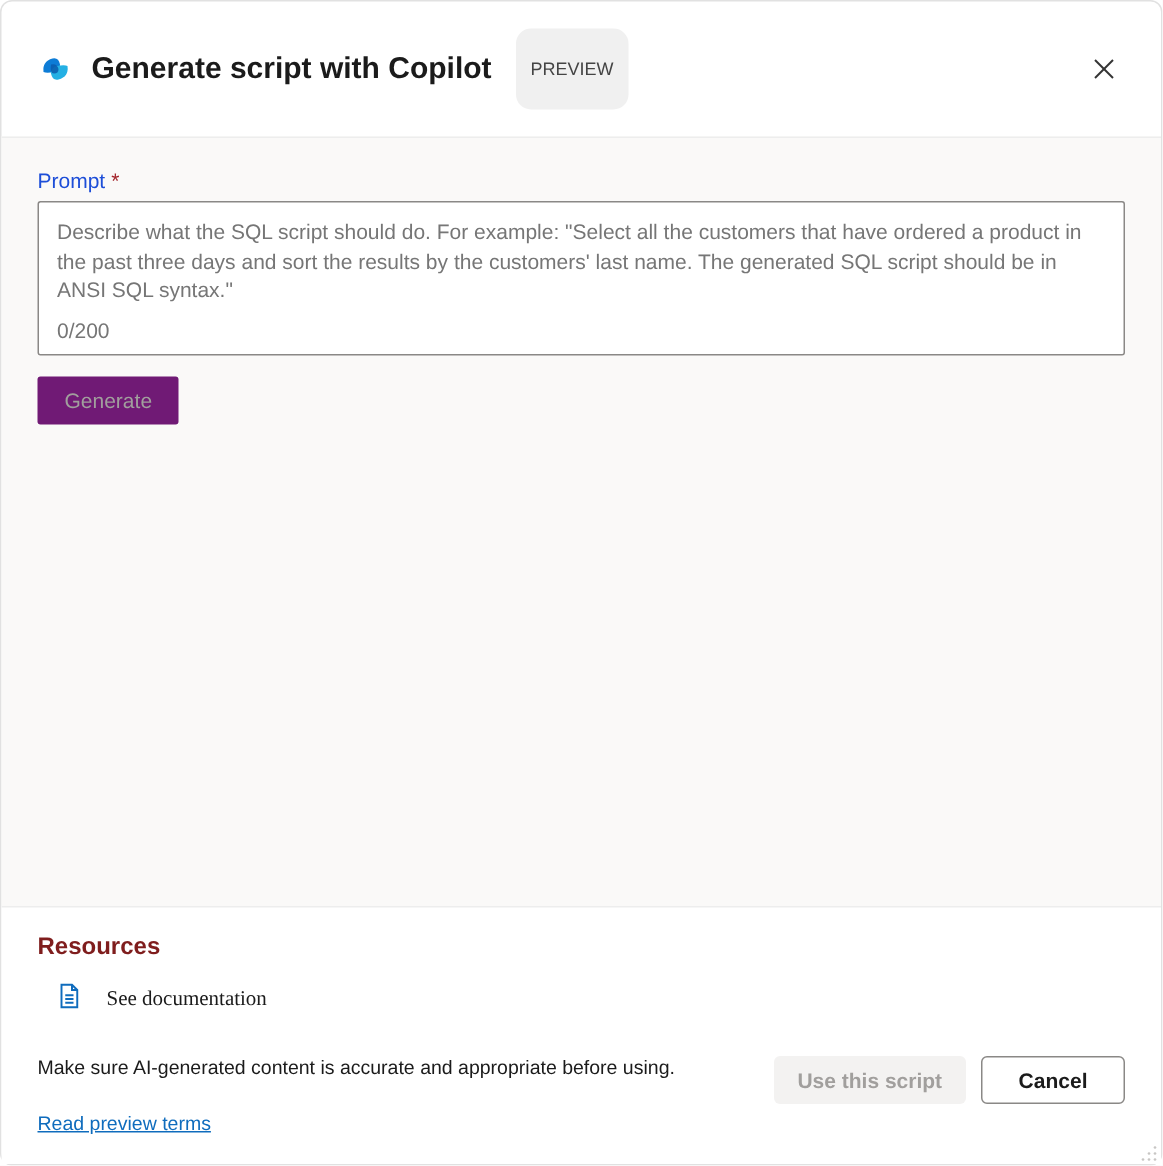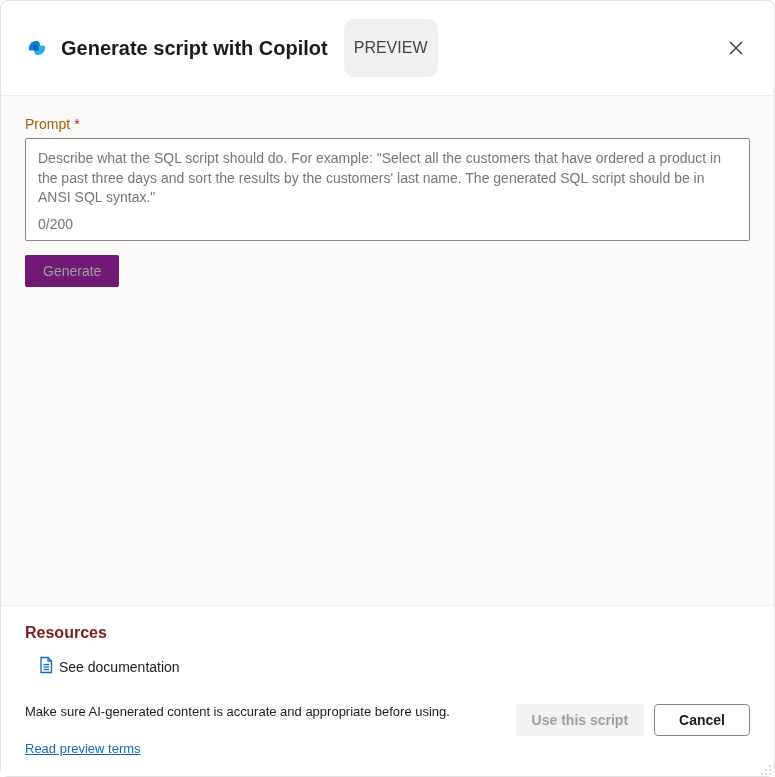--- a/index.html
+++ b/index.html
@@ -37,21 +37,21 @@
     }
     .title {
       font-size: 20px;
       font-weight: 600;
       color: #1b1b1b;
       flex-shrink: 0;
     }
     .preview-badge {
       background: #f0f0f0;
       color: #444;
-      font-size: 16px;
+      font-size: 12px;
       font-weight: 400;
       padding: 20px 10px;
       border-radius: 10px;
       margin-left: 4px;
     }
     .close-btn {
       margin-left: auto;
       background: none;
       border: none;
       cursor: pointer;
@@ -70,21 +70,21 @@
       flex-direction: column;
     }
     .label-row {
       display: flex;
       align-items: center;
       gap: 4px;
       margin-bottom: 6px;
     }
     .label-text {
       font-size: 14px;
-      color: #a16207;
+      color: #1d4ed8;
       font-weight: 400;
     }
     .required-star {
       color: #a4262c;
       font-size: 14px;
     }
     .prompt-box {
       background: #fff;
       border: 1px solid #8a8886;
       border-radius: 2px;
@@ -132,23 +132,24 @@
       border-top: 1px solid #ededed;
     }
     .resources-title {
       font-size: 16px;
       font-weight: 600;
       color: #7f1d1d;
     }
     .doc-link-row {
       display: flex;
       align-items: center;
-      gap: 4px;
+      gap: 16px;
       padding-left: 12px;
       cursor: pointer;
+      font-family: Liberation Serif, serif;
     }
     .doc-icon {
       color: #0f6cbd;
       flex-shrink: 0;
     }
     .doc-link-text {
       font-size: 14px;
       color: #1b1b1b;
     }
     .bottom-row {

